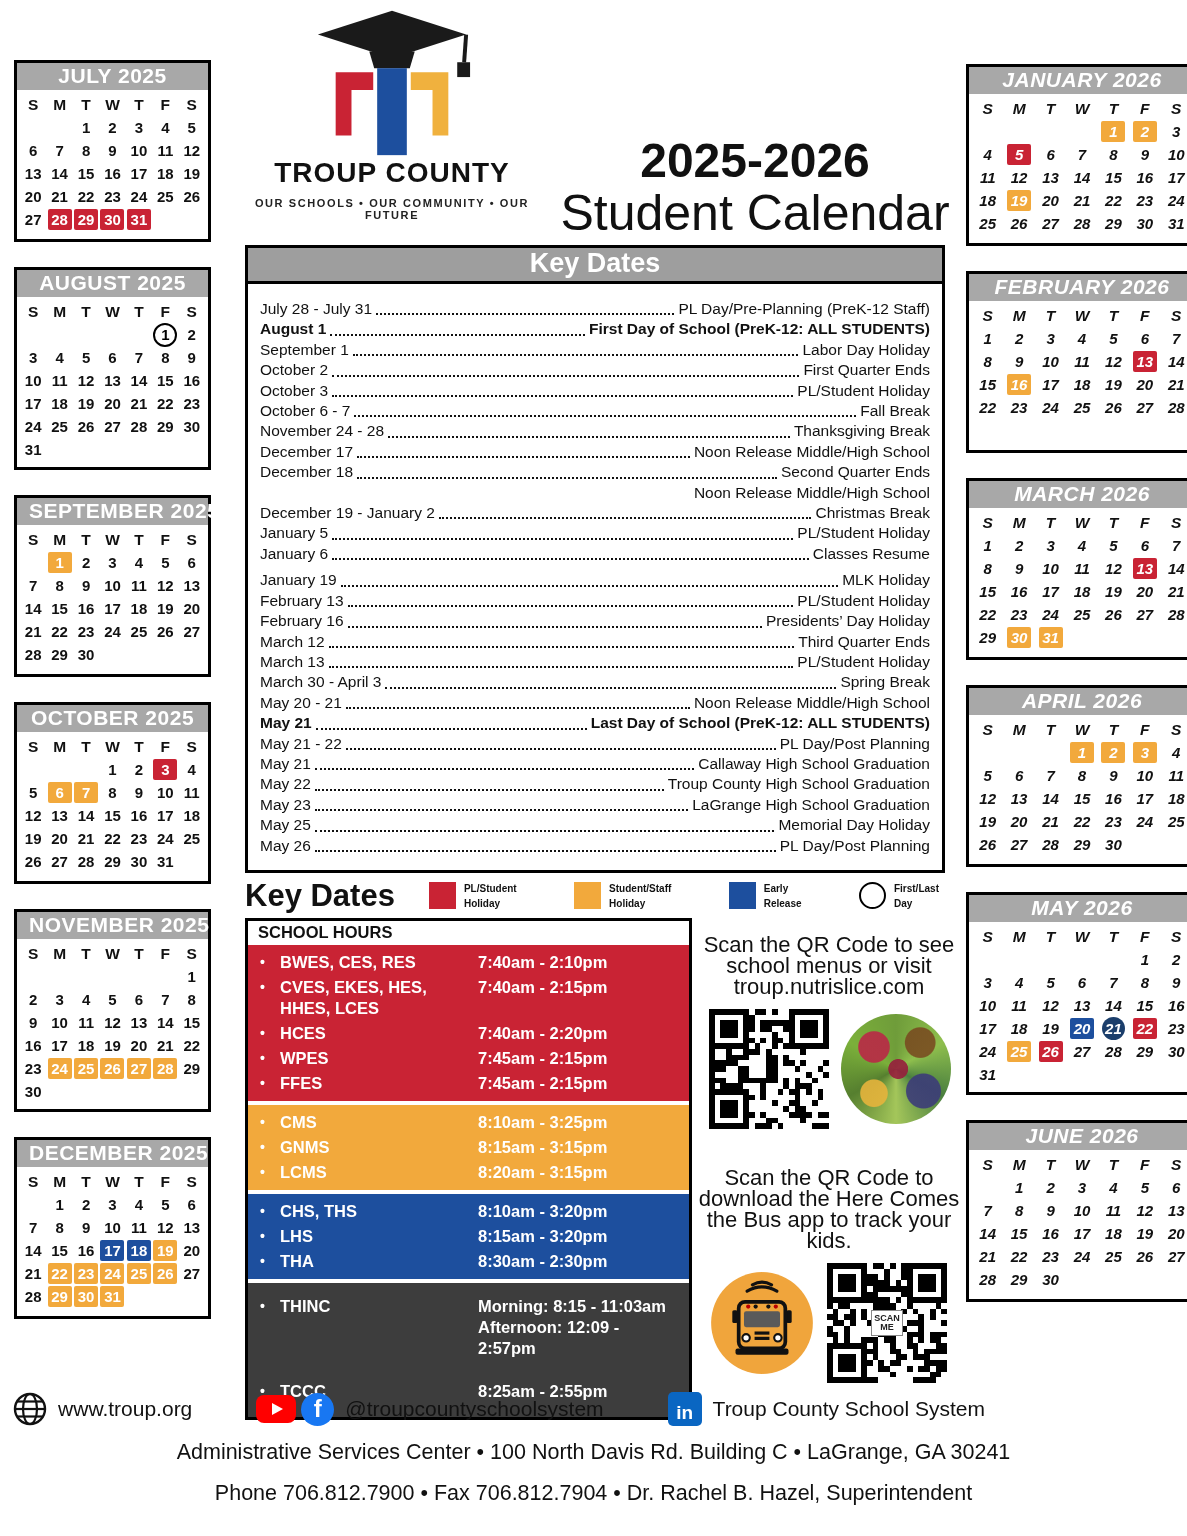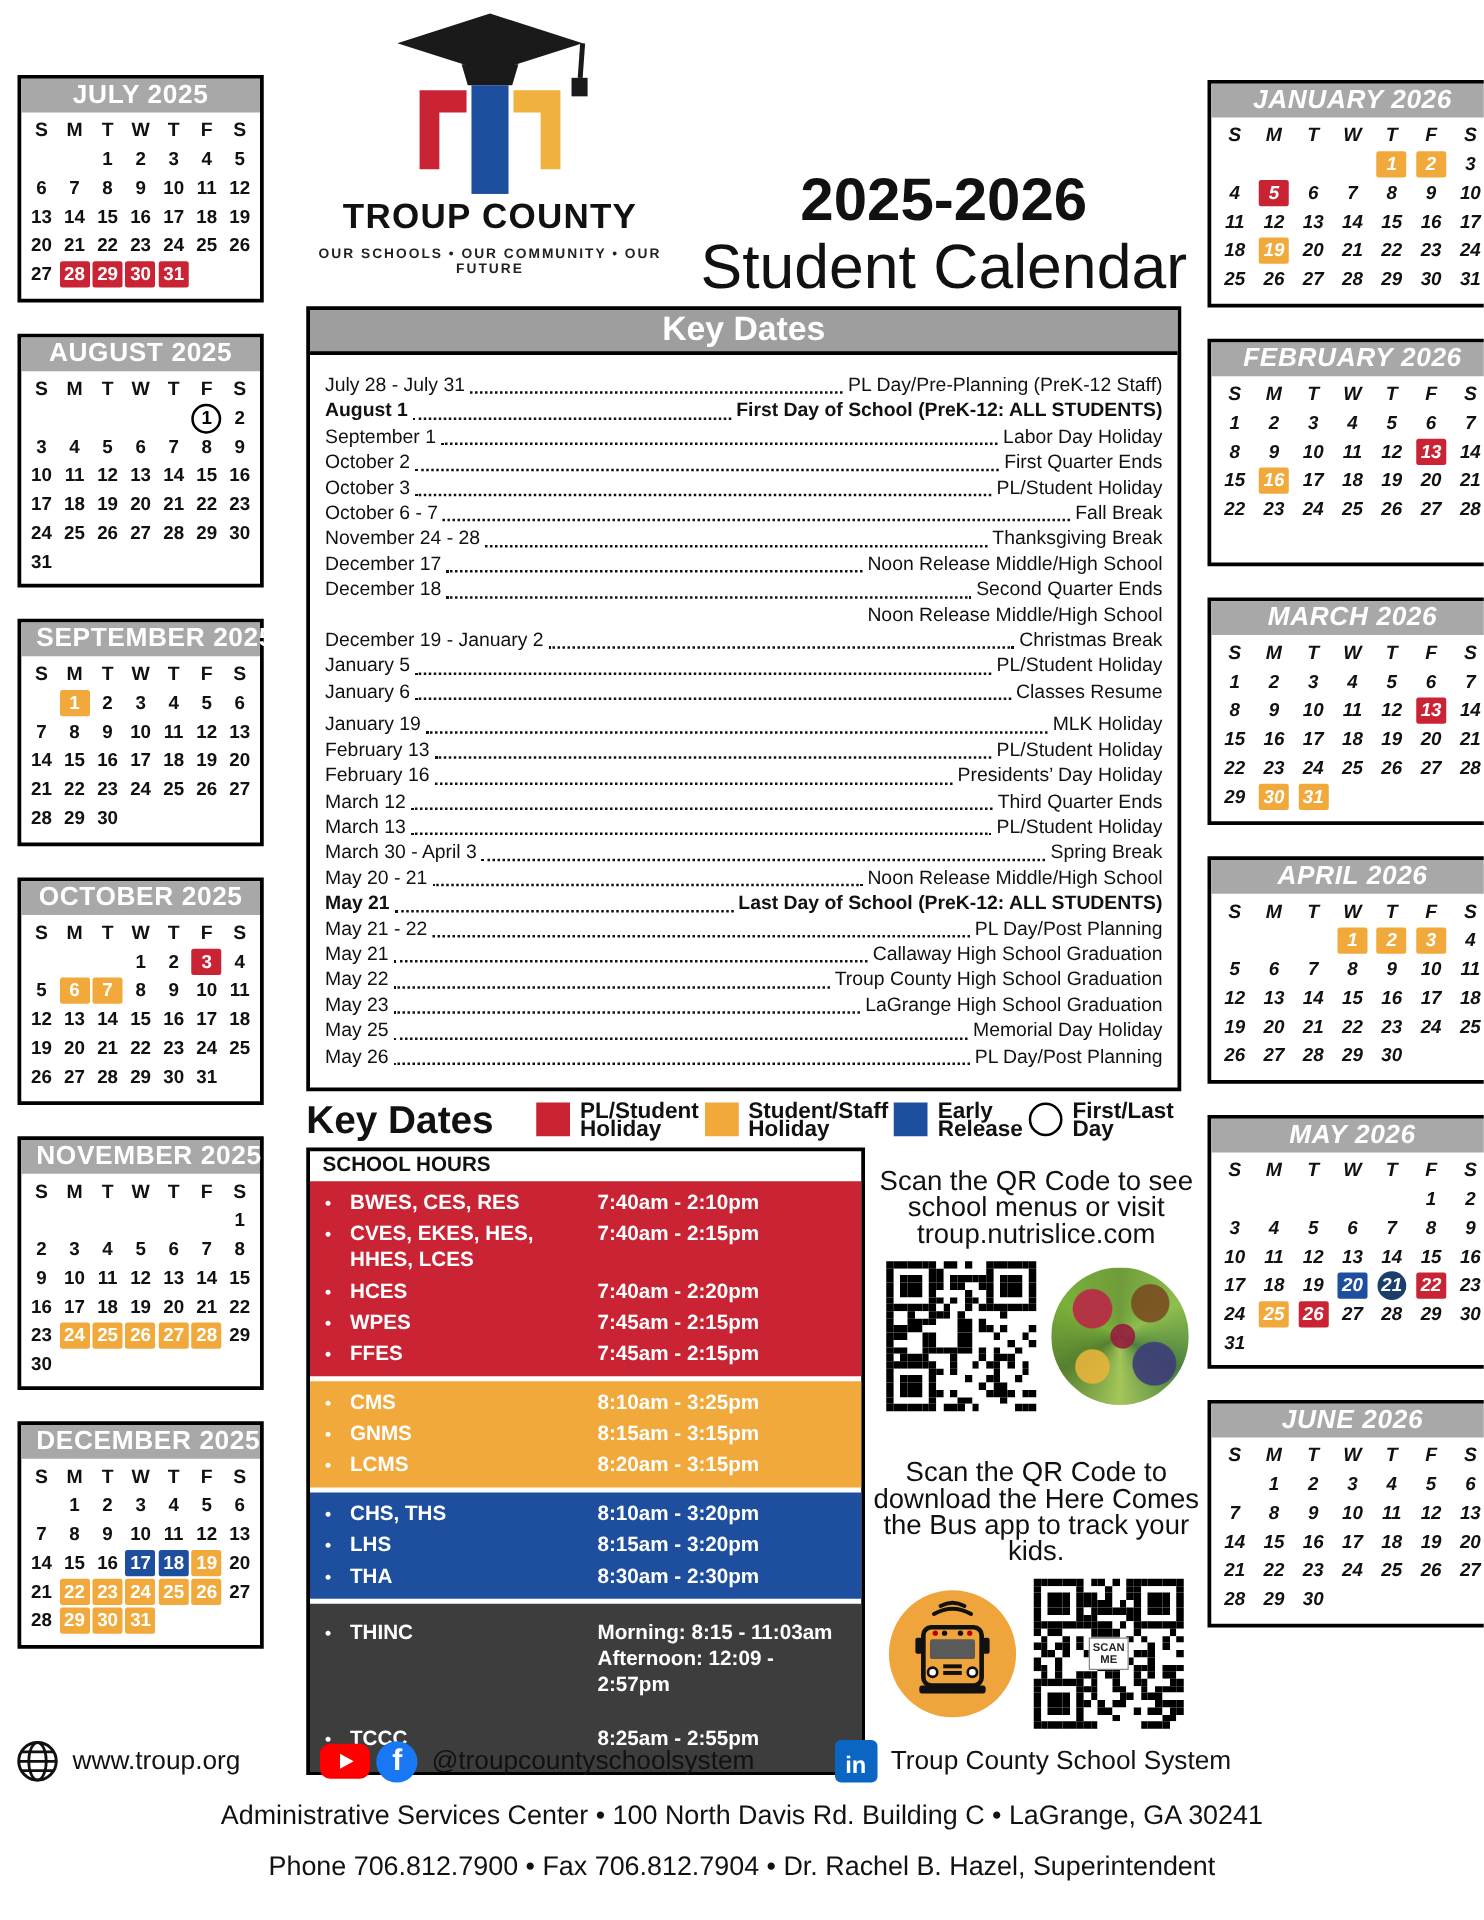--- a/index.html
+++ b/index.html
@@ -51,21 +51,21 @@
                     border-bottom:2.5px dotted #111;}
   .kd-cont{justify-content:flex-end;}
 
   
   #legend{position:absolute;left:245px;top:878px;width:702px;display:flex;align-items:center;}
   .legend-title{font-size:31px;font-weight:bold;margin-right:22px;white-space:nowrap;}
   #legend-items{flex:1;display:flex;justify-content:space-between;padding:0 8px 0 12px;}
   .legend-item{display:flex;align-items:flex-start;gap:8px;}
   .legend-swatch{width:27px;height:27px;flex:none;}
   .legend-circle{width:23px;height:23px;border:2.5px solid #000;border-radius:50%;background:#fff;}
-  .legend-label{font-size:18px;font-weight:bold;line-height:15px;white-space:pre-line;margin-top:-1px;}
+  .legend-label{font-size:10px;font-weight:bold;line-height:15px;white-space:pre-line;margin-top:-1px;}
 
   
   #schoolhours{position:absolute;left:245px;top:918px;width:447px;box-sizing:border-box;
                border:3px solid #000;background:#fff;}
   .sh-title{font-size:16.5px;font-weight:bold;padding:2px 10px 3px;}
   .sh-section{color:#fff;font-weight:bold;padding:5px 0;margin-bottom:4px;}
   .sh-section:last-child{margin-bottom:0;}
   .sh-row{display:flex;padding:2px 12px;font-size:16.5px;line-height:21px;}
   .sh-gap{margin-top:16px;}
   .sh-bullet{width:20px;flex:none;font-size:14px;}

